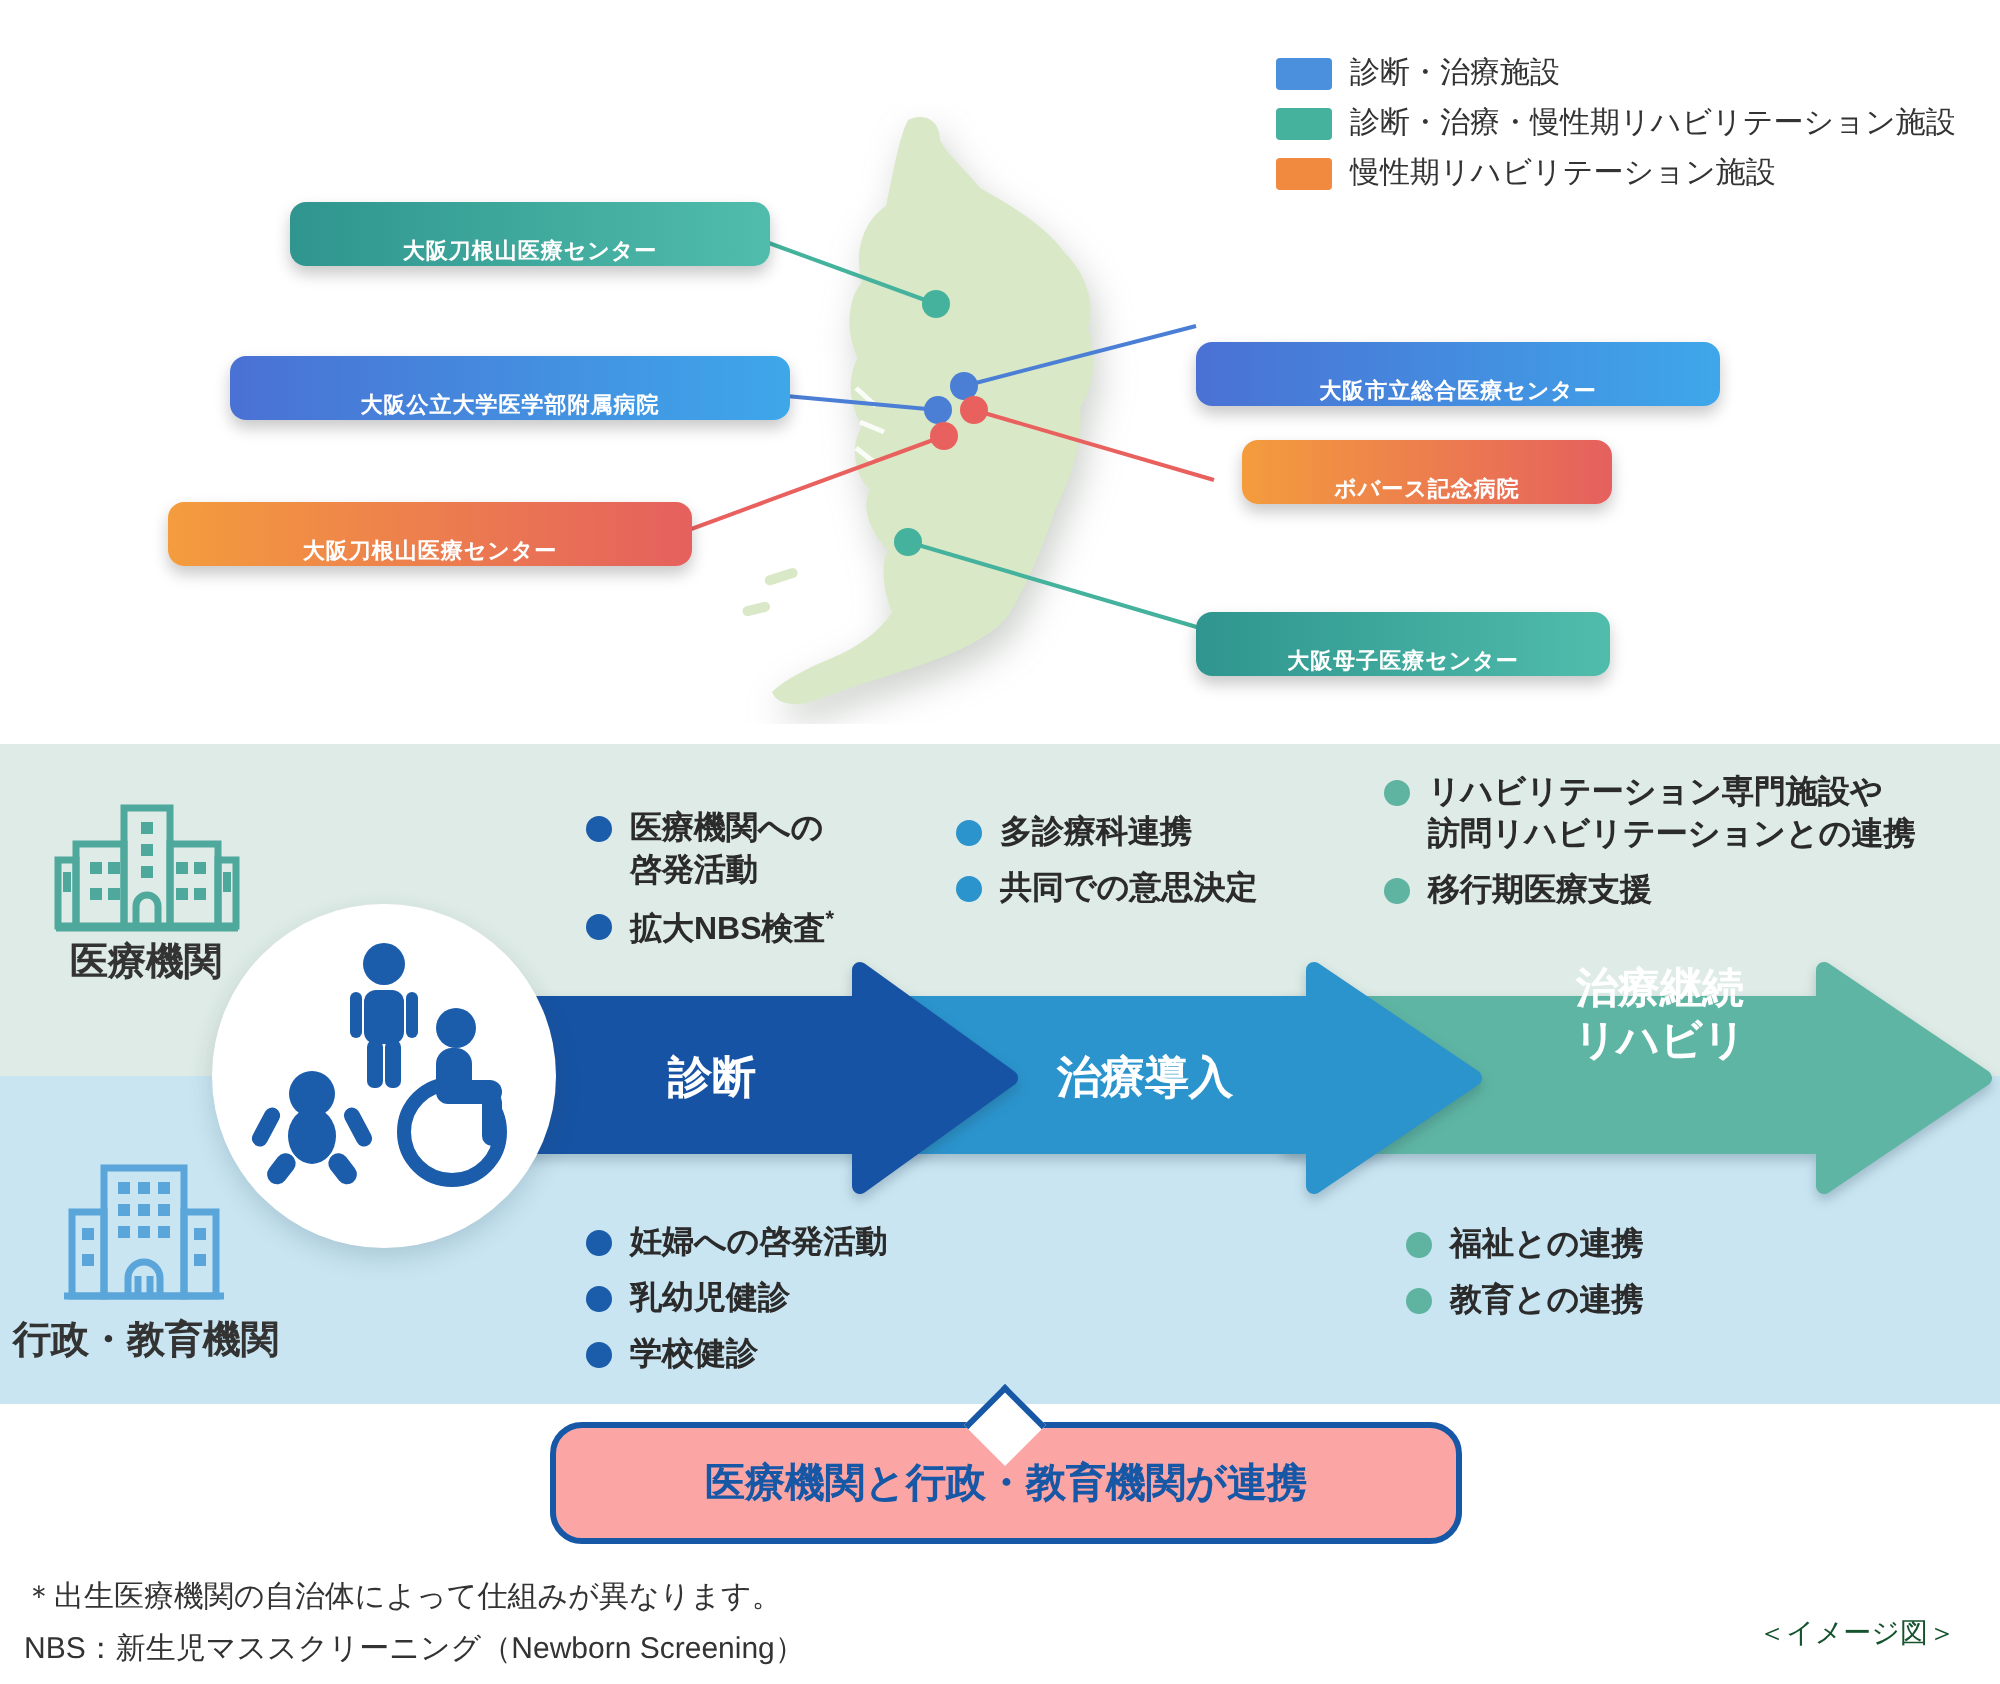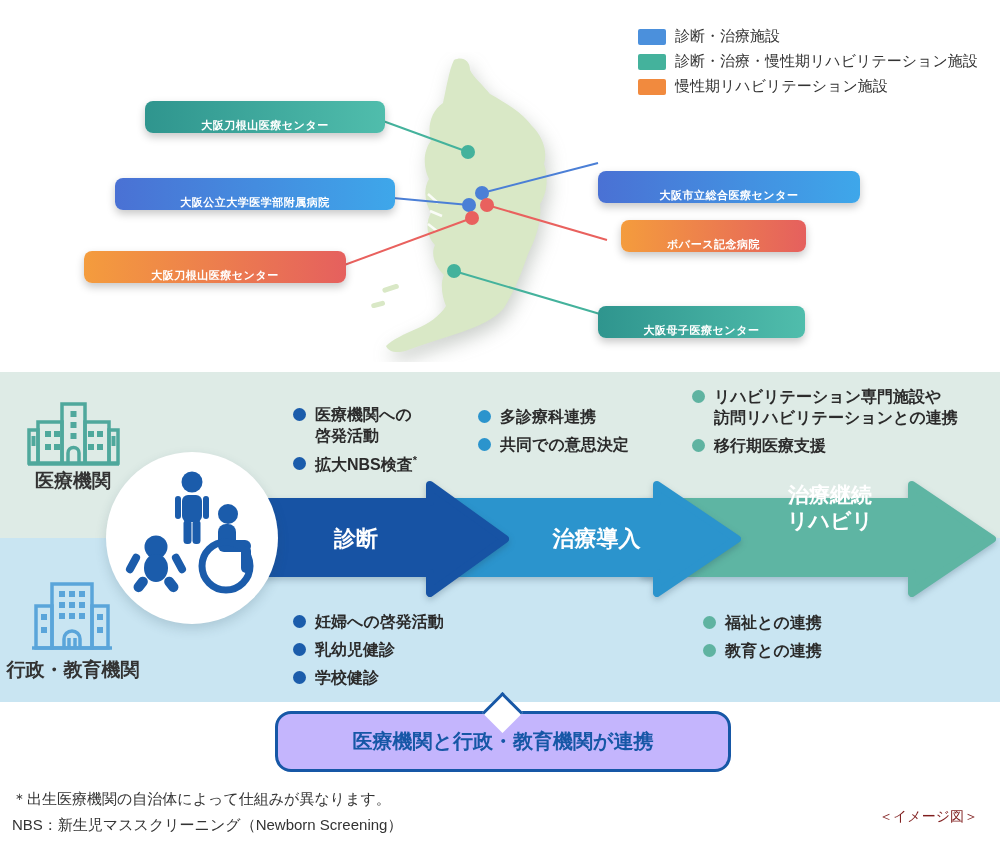--- a/index.html
+++ b/index.html
@@ -41,45 +41,45 @@
   .al-med{top:468px;} .al-gov{top:657px;}
 
   .arrows-svg{position:absolute;left:0;top:470px;z-index:2;}
   .arr{stroke-linejoin:round;stroke-width:8px;filter:drop-shadow(0 3px 3px rgba(30,60,80,.25));}
   .arr-dark{fill:#1753a4;stroke:#1753a4;}
   .arr-mid{fill:#2b94cd;stroke:#2b94cd;}
   .arr-teal{fill:#5eb5a3;stroke:#5eb5a3;}
 
   .stage{position:absolute;color:#fff;font-weight:700;text-align:center;z-index:3;}
   .st1{left:296px;top:524px;width:120px;font-size:22px;}
-  .st2{left:519px;top:524px;width:155px;font-size:22px;}
+  .st2{left:495px;top:524px;width:155px;font-size:22px;}
   .st3{left:745px;top:482px;width:170px;font-size:21px;line-height:26px;}
 
   .big-circle{position:absolute;left:106px;top:452px;width:172px;height:172px;border-radius:50%;
               background:#fff;box-shadow:0 5px 12px rgba(40,70,90,.18);z-index:4;}
   .fig{fill:#1b5cab;}
 
   .bul{position:absolute;display:flex;flex-direction:column;gap:7px;z-index:2;}
   .bi{display:flex;align-items:flex-start;gap:9px;font-size:16px;font-weight:700;color:#2b2b2b;line-height:1.32;}
   .bi .dot{width:13px;height:13px;border-radius:50%;flex:none;margin-top:4px;}
   .c1 .dot{background:#1b5cab}.c2 .dot{background:#2b94cd}.c3 .dot{background:#5fb3a1}
   .pre{white-space:pre-line;}
   sup.ast{font-size:11px;vertical-align:super;}
   .tc1{left:293px;top:404px;} .tc2{left:478px;top:406px;} .tc3{left:692px;top:386px;}
   .bc1{left:293px;top:611px;} .bc3{left:703px;top:612px;}
 
-  .callout{position:absolute;left:275px;top:711px;width:450px;height:55px;background:#c4b5fd;
+  .callout{position:absolute;left:275px;top:711px;width:450px;height:55px;background:#fca5a5;
            border:3px solid #1657a6;border-radius:16px;display:flex;align-items:center;
            justify-content:center;font-size:20px;font-weight:700;color:#1657a6;z-index:3;}
   .callout .pointer{position:absolute;left:calc(50% - 15px);top:-16px;width:26px;height:26px;
            background:#fff;border-left:3px solid #1657a6;border-top:3px solid #1657a6;
            transform:rotate(45deg);}
 
   .footnotes{position:absolute;left:12px;top:786px;font-size:15px;line-height:26px;color:#333;z-index:2;}
-  .caption{position:absolute;right:22px;top:808px;font-size:14px;color:#7f1d1d;z-index:2;}
+  .caption{position:absolute;right:22px;top:808px;font-size:14px;color:#14532d;z-index:2;}
 </style>
 </head>
 <body>
 
 <div id="app">
 
   <div class="legend">
     <div class="legend-row">
       <span class="legend-swatch sw-blue"></span>
       <span class="legend-label">診断・治療施設</span>

